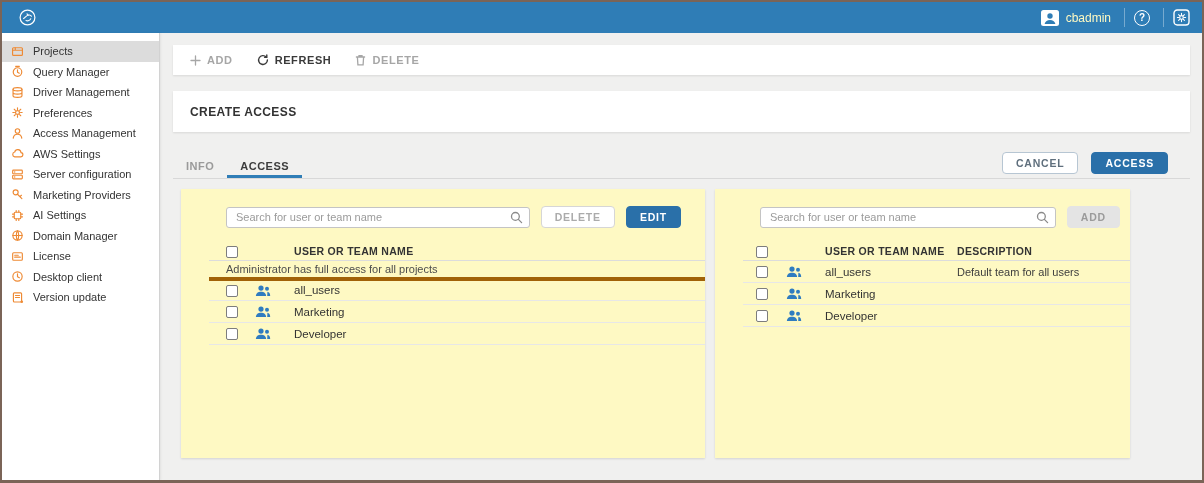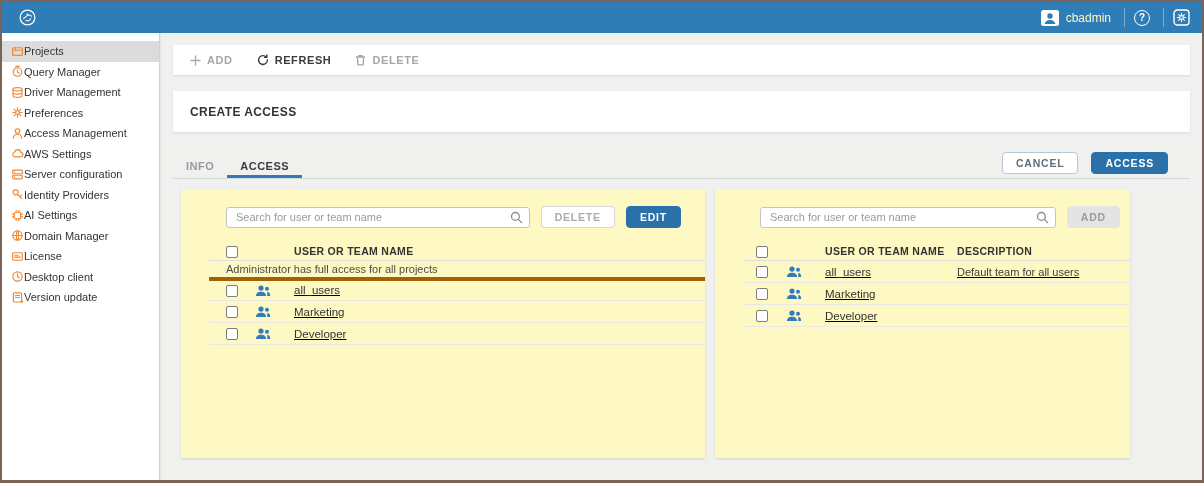--- a/index.html
+++ b/index.html
@@ -18,21 +18,21 @@
   .tb-sep { width:1px; height:19px; background:rgba(255,255,255,.35); margin:0 9px 0 13px; }
   .tb-help { width:16px; height:16px; border:1.4px solid #fff; border-radius:50%;
              display:flex; align-items:center; justify-content:center;
              font-size:10px; font-weight:bold; cursor:pointer; }
   .tb-gear { width:17px; height:17px; cursor:pointer; }
 
   
   .shell { flex:1; display:flex; min-height:0; }
   .sidebar { width:158px; flex:0 0 158px; background:#fff; border-right:1px solid #d2d2d2;
              padding-top:8px; box-shadow:1px 0 2px rgba(0,0,0,.06); }
-  .side-item { height:20.5px; display:flex; align-items:center; padding-left:9px;
+  .side-item { height:20.5px; display:flex; align-items:center; gap:9px; padding-left:9px;
                font-size:11px; color:#333; white-space:nowrap; cursor:pointer; }
   .side-item.selected { background:#dcdcdc; }
   .side-item svg { flex:0 0 13px; }
   .o-ic { stroke:#ee8a34; fill:none; stroke-width:1.25; stroke-linecap:round; stroke-linejoin:round; }
   .o-fill { fill:#ee8a34; stroke:none; }
 
   .main { flex:1; min-width:0; padding:12px 12px 0 13px; display:flex; flex-direction:column; }
   .card { background:#fff; box-shadow:0 1px 2px rgba(0,0,0,.10); }
 
   
@@ -78,21 +78,21 @@
                   background:#fff; outline:none; }
   .search-input::placeholder { color:#9b9b9b; }
   .search-ic { position:absolute; right:7px; top:4px; }
 
   table { border-collapse:collapse; width:100%; table-layout:fixed; }
   th,td { padding:0; font-weight:normal; text-align:left; vertical-align:middle; }
   .hdr-row { height:18px; border-bottom:1px solid #dcdcdc; }
   .hdr-label { font-size:10.5px; font-weight:bold; color:#333; letter-spacing:.3px; }
   .note-row { height:18px; border-bottom:4px solid #a16207; }
   .note-text { font-size:11px; color:#4c4c4c; padding-left:17px; }
-  .data-row { height:22px; border-bottom:1px solid #e7e7e7;text-decoration:underline; }
+  .data-row { height:22px; border-bottom:1px solid #e7e7e7; }
   .cell-name { font-size:11.5px; color:#333; }
   .cbx { width:12px; height:12px; border:1px solid #7d7d7d; border-radius:2px; display:inline-block;
          background:#fff; margin-left:17px; cursor:pointer; vertical-align:middle; }
   .panel-right .cbx { margin-left:13px; }
   .team-ic { display:inline-block; vertical-align:middle; }
   .t-fill { fill:#2f7cc0; }
   .desc-cell { font-size:11px; color:#3d3d3d; white-space:nowrap; overflow:hidden; }
 </style>
 </head>
 <body>
@@ -186,21 +186,21 @@
             <circle class="o-fill" cx="4" cy="9.7" r="0.8"></circle>
         </svg>
           <span>Server configuration</span>
       </div>
 
       <div class="side-item">
         <svg width="13" height="13" viewBox="0 0 14 14">
           <circle class="o-ic" cx="5" cy="4.7" r="2.7"></circle>
             <path class="o-ic" d="M7 6.7l4.7 4.7M9.6 9.3l1.6-1.5"></path>
         </svg>
-          <span>Identity Providers</span>
+          <span>Marketing Providers</span>
       </div>
 
       <div class="side-item">
         <svg width="13" height="13" viewBox="0 0 14 14">
           <rect class="o-ic" x="3.5" y="3.5" width="7" height="7" rx="1"></rect>
           <path class="o-ic" d="M5.6 1.6v1.6M8.4 1.6v1.6M5.6 10.8v1.6M8.4 10.8v1.6M1.6 5.6h1.6M1.6 8.4h1.6M10.8 5.6h1.6M10.8 8.4h1.6"></path>
         </svg>
           <span>AI Settings</span>
       </div>
 

